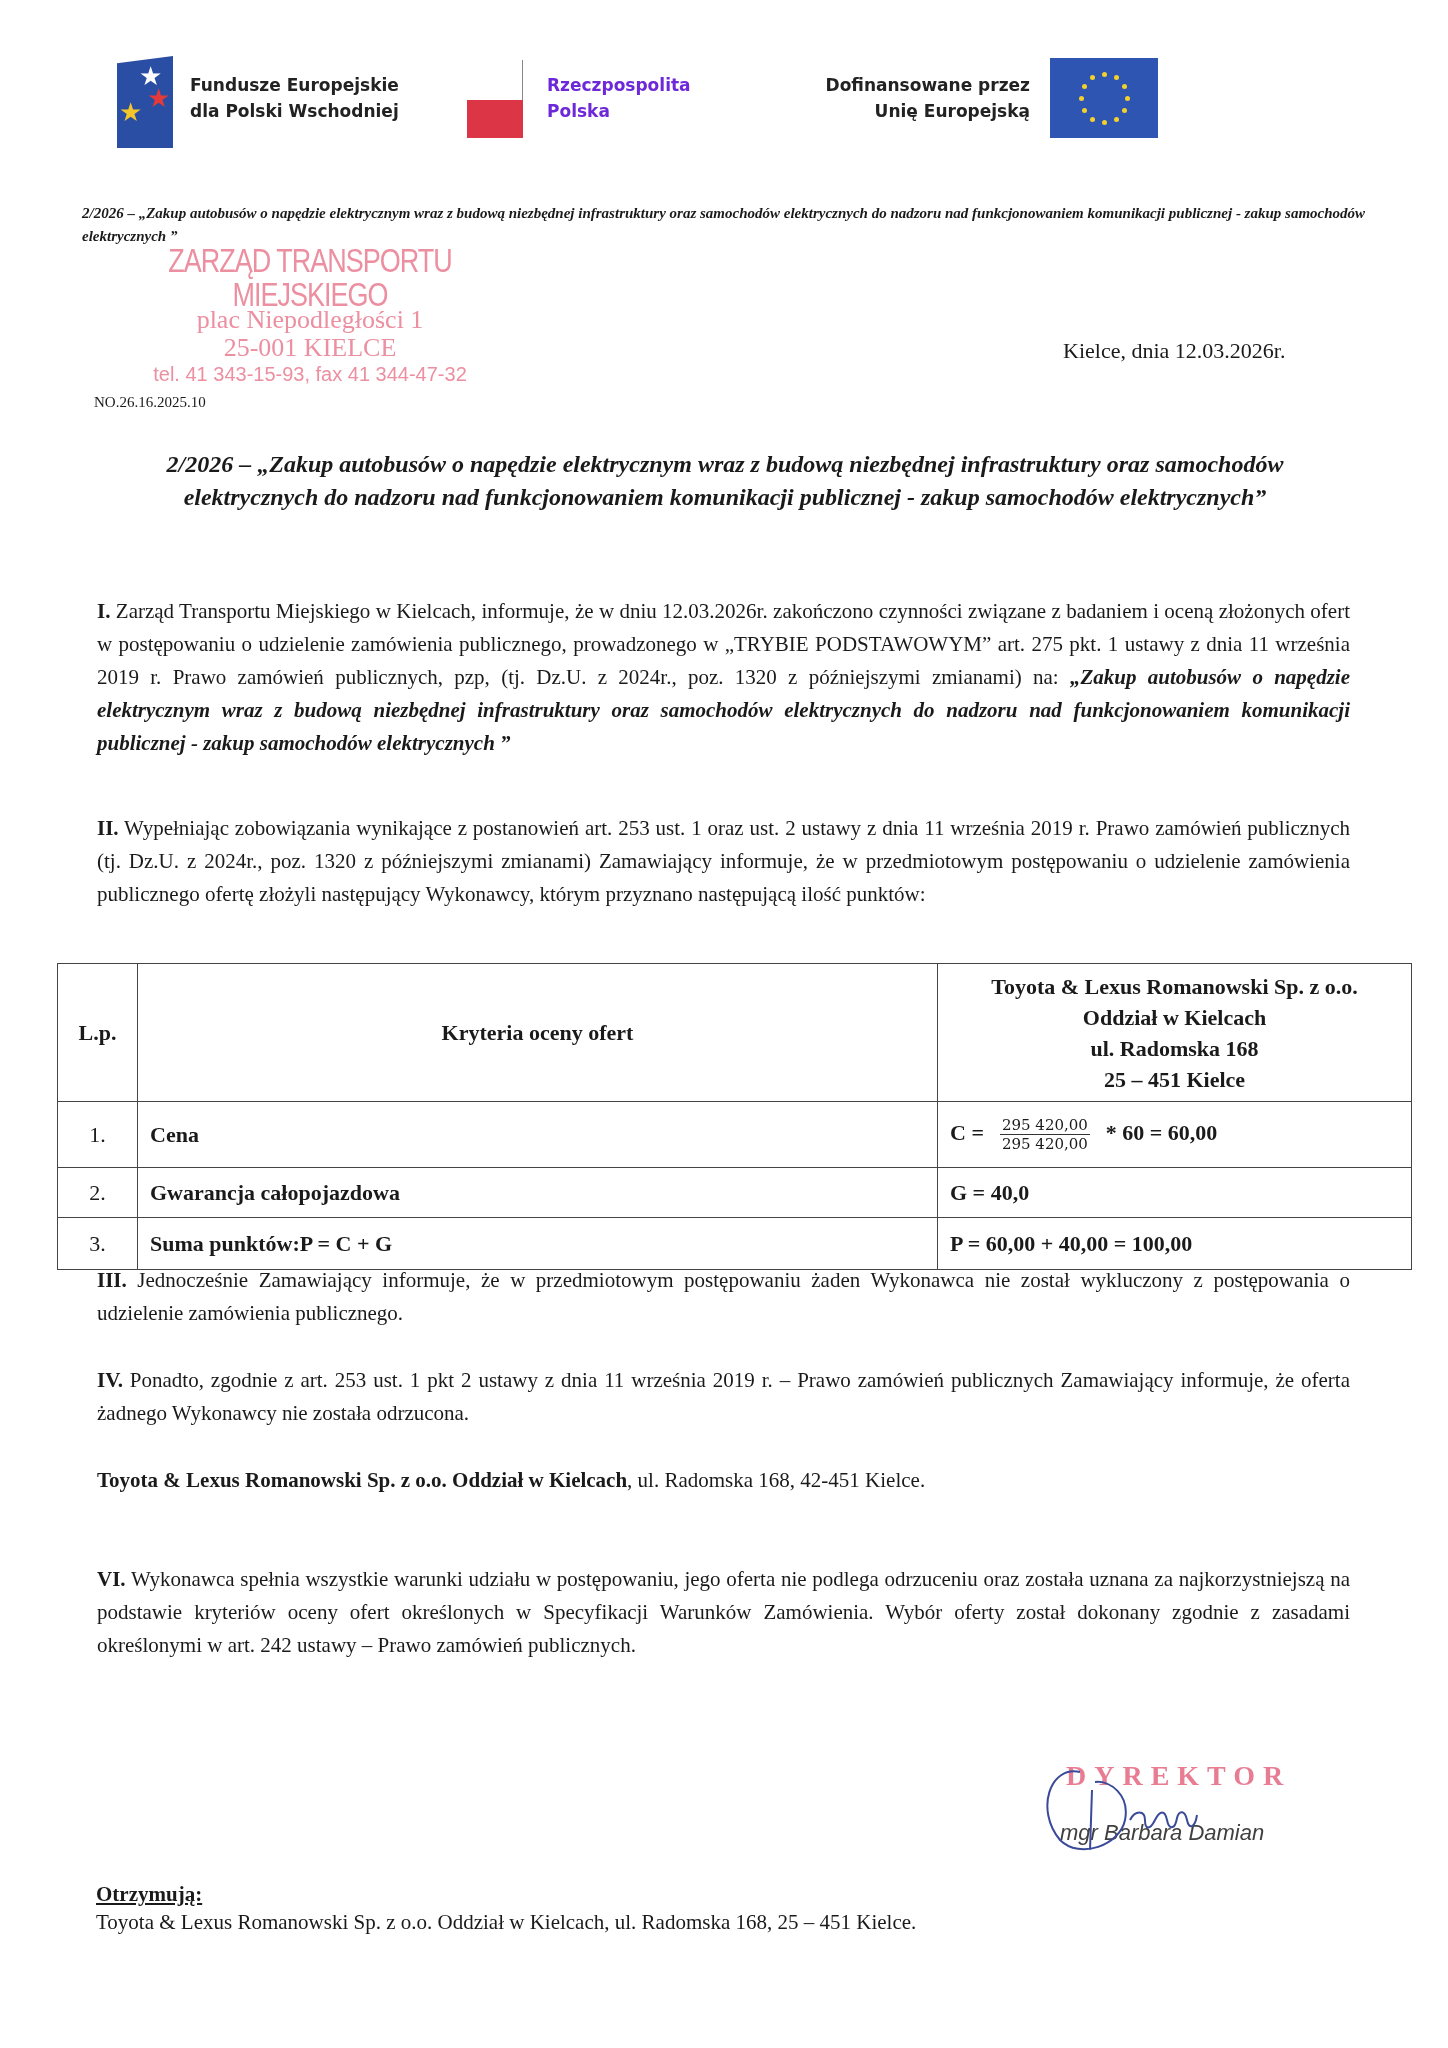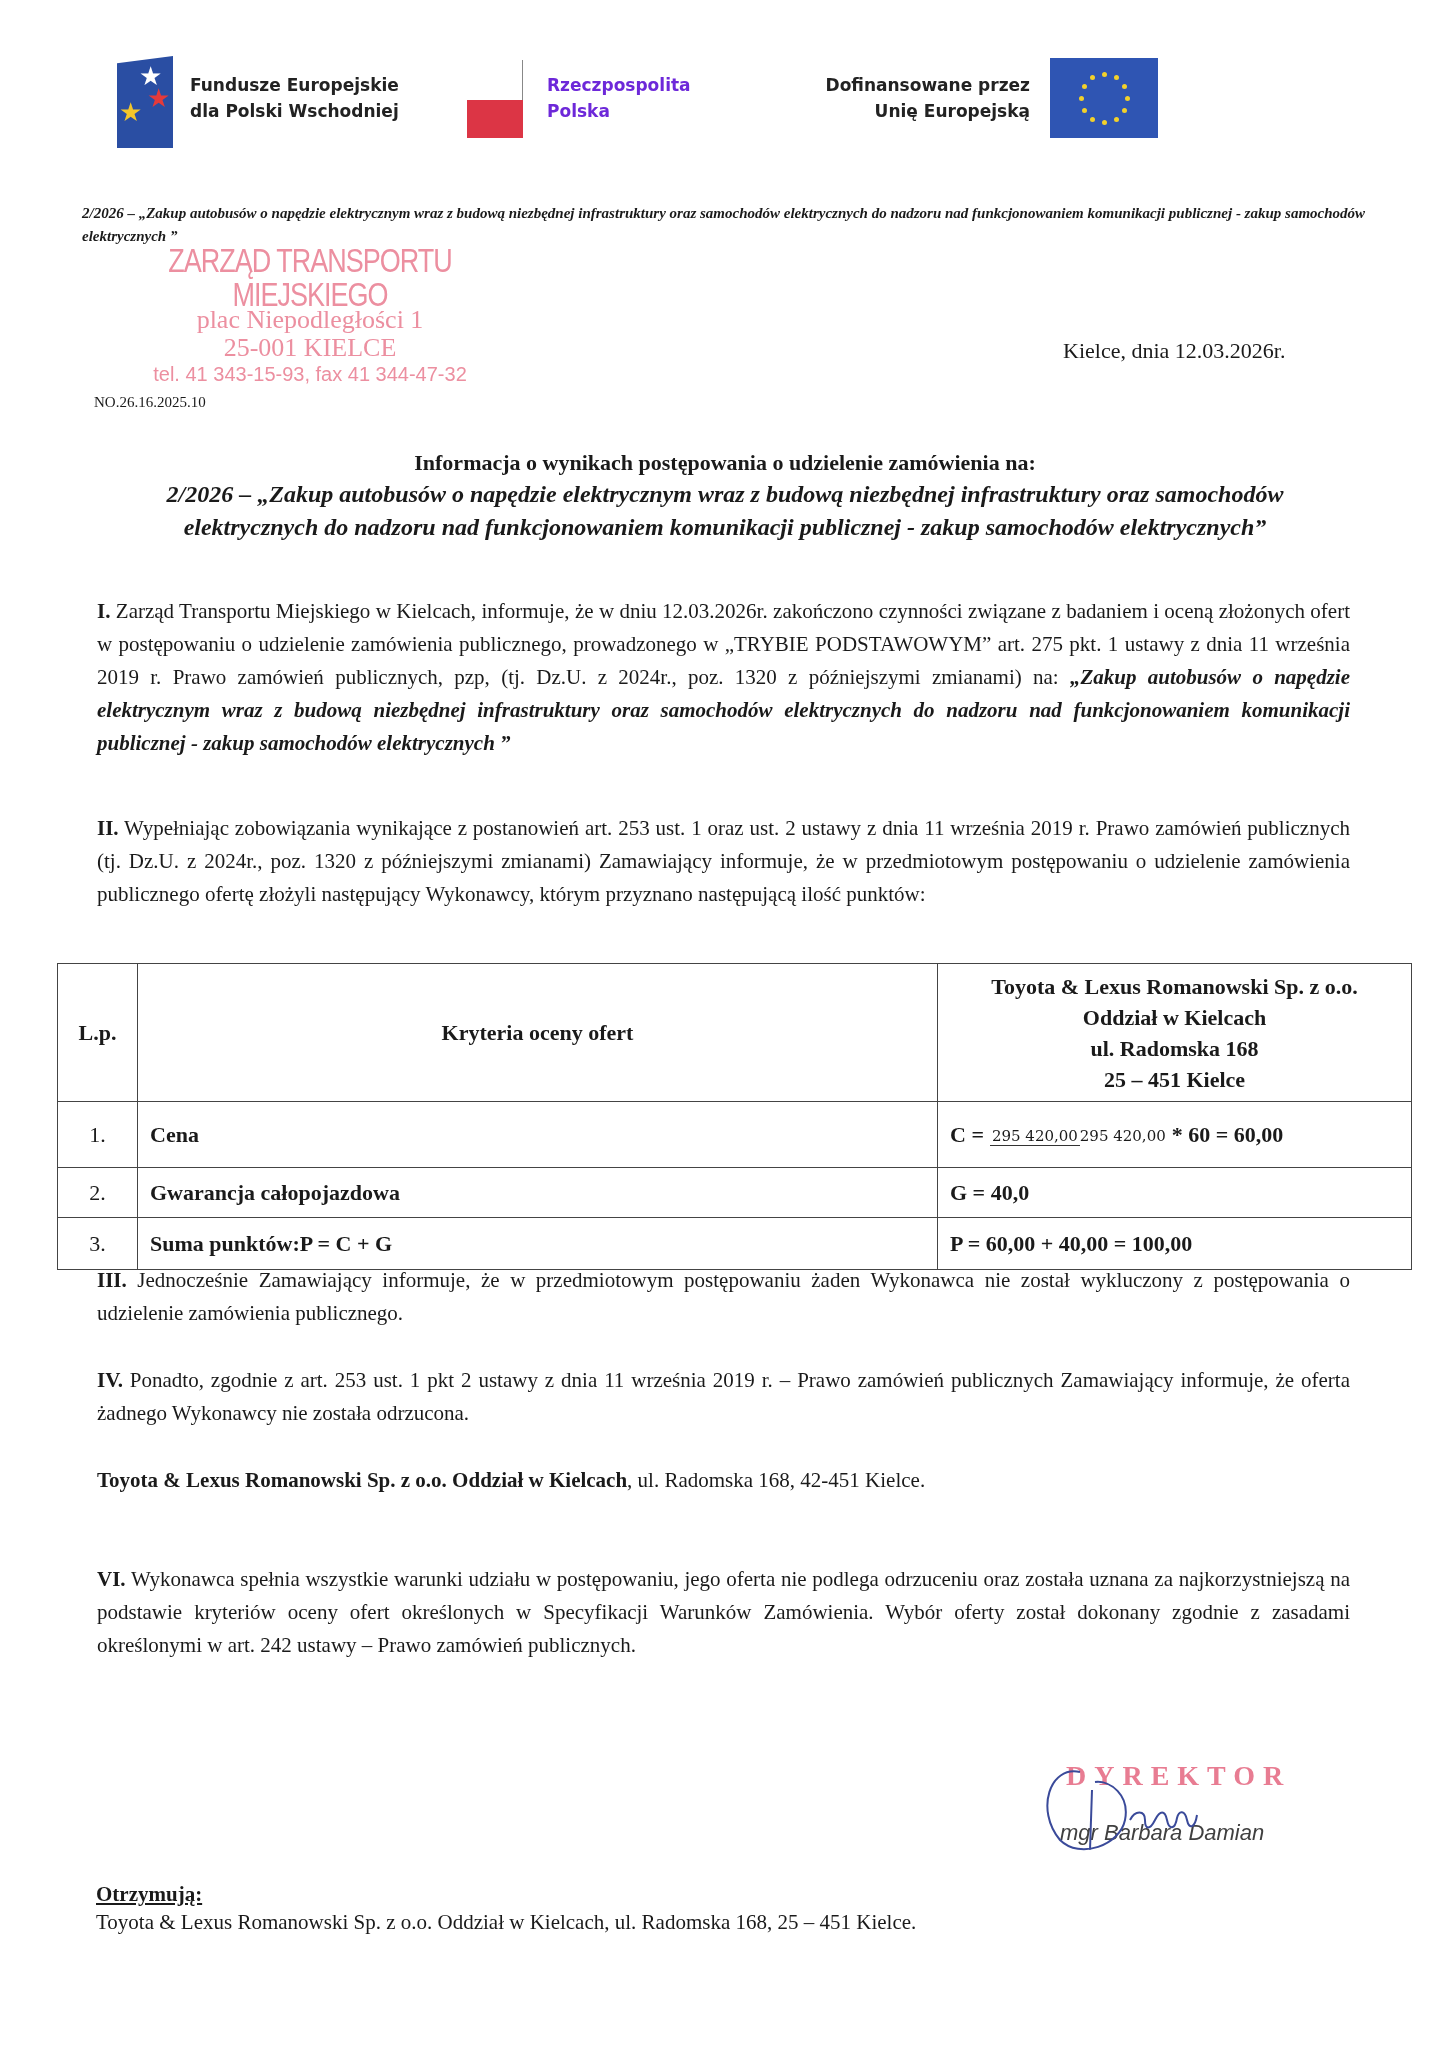--- a/index.html
+++ b/index.html
@@ -40,21 +40,21 @@
   .bi { font-weight: bold; font-style: italic; }
   .b { font-weight: bold; }
 
   table.crit { position: absolute; left: 57px; top: 963px; width: 1355px; border-collapse: collapse; font-size: 22px; }
   table.crit td { border: 1.5px solid #444; padding: 6px 12px; }
   table.crit td.lp { width: 55px; text-align: center; }
   table.crit td.kr { width: 775px; }
   table.crit .hdr td { font-weight: bold; height: 125px; }
   table.crit .hdr td.center { text-align: center; }
   table.crit .hdr td.company { text-align: center; line-height: 31px; }
-  .frac { display: inline-flex; flex-direction: row; vertical-align: middle; text-align: center; font-family: "DejaVu Serif", serif; font-weight: normal; font-size: 15px; margin: 0 6px; }
+  .frac { display: inline-flex; flex-direction: column; vertical-align: middle; text-align: center; font-family: "DejaVu Serif", serif; font-weight: normal; font-size: 15px; margin: 0 16px; }
   .frac .num { border-bottom: 1.5px solid #333; padding: 0 2px; }
 
   .recipients-h { left: 96px; top: 1882px; font-size: 21px; font-weight: bold; text-decoration: underline; }
   .recipients-l { left: 96px; top: 1910px; font-size: 21px; }
 
   .sign { left: 1040px; top: 1760px; width: 300px; height: 100px; }
   .sign .dyr { position: absolute; left: 26px; top: 0; font-weight: bold; font-size: 28px; letter-spacing: 8px; color: #e87c92; }
   .sign .name { position: absolute; left: 20px; top: 60px; font-family: "Liberation Sans", sans-serif; font-style: italic; font-size: 22px; color: #404040; }
   .sign svg { position: absolute; left: 0; top: 0; }
 </style>
@@ -103,21 +103,20 @@
   <div class="l1">ZARZĄD TRANSPORTU MIEJSKIEGO</div>
   <div class="l2">plac Niepodległości 1</div>
   <div class="l3">25-001 KIELCE</div>
   <div class="l4">tel. 41 343-15-93, fax 41 344-47-32</div>
 </div>
 
 <div class="abs doc-number">NO.26.16.2025.10</div>
 <div class="abs date-line">Kielce, dnia 12.03.2026r.</div>
 
 <div class="abs title-block">
-  <div class="t1">Informacja o wynikach postępowania o udzielenie zamówienia na:</div>
   <div class="t2">2/2026 – „Zakup autobusów o napędzie elektrycznym wraz z budową niezbędnej infrastruktury oraz samochodów elektrycznych do nadzoru nad funkcjonowaniem komunikacji publicznej - zakup samochodów elektrycznych”</div>
 </div>
 
 <div class="abs para" style="top:595px;">
   <span class="num">I.</span>
   <span>Zarząd Transportu Miejskiego w Kielcach, informuje, że w dniu 12.03.2026r. zakończono czynności związane z badaniem i oceną złożonych ofert w postępowaniu o udzielenie zamówienia publicznego, prowadzonego w „TRYBIE PODSTAWOWYM” art. 275 pkt. 1 ustawy z dnia 11 września 2019 r. Prawo zamówień publicznych, pzp, (tj. Dz.U. z 2024r., poz. 1320 z późniejszymi zmianami) na: </span><span class="bi">„Zakup autobusów o napędzie elektrycznym wraz z budową niezbędnej infrastruktury oraz samochodów elektrycznych do nadzoru nad funkcjonowaniem komunikacji publicznej - zakup samochodów elektrycznych ”</span>
 </div>
 
 <div class="abs para" style="top:812px;">
   <span class="num">II.</span>

